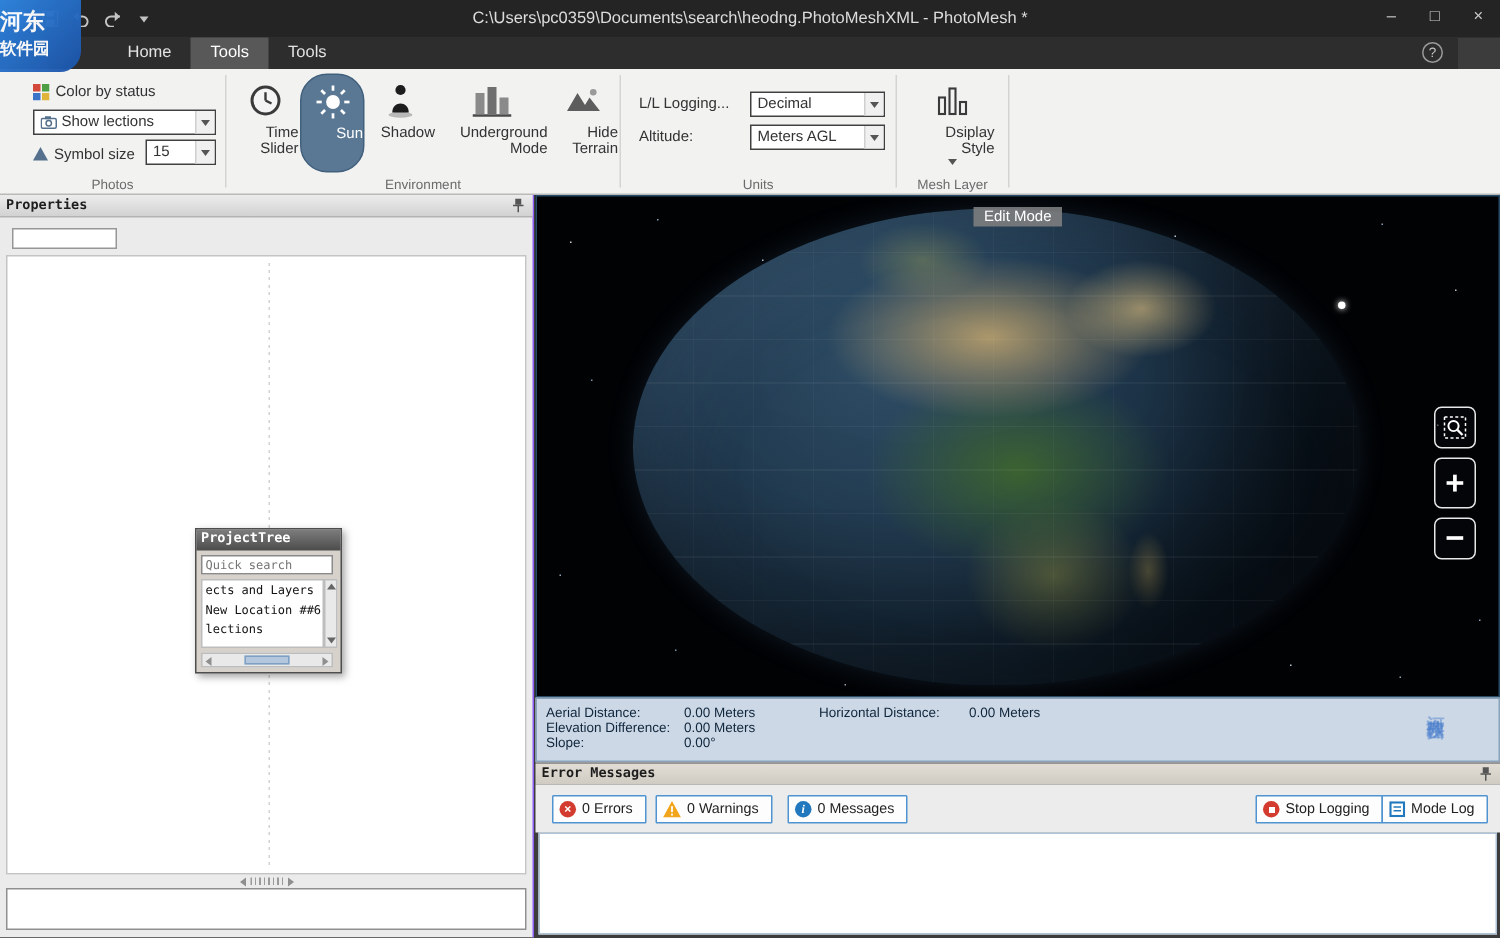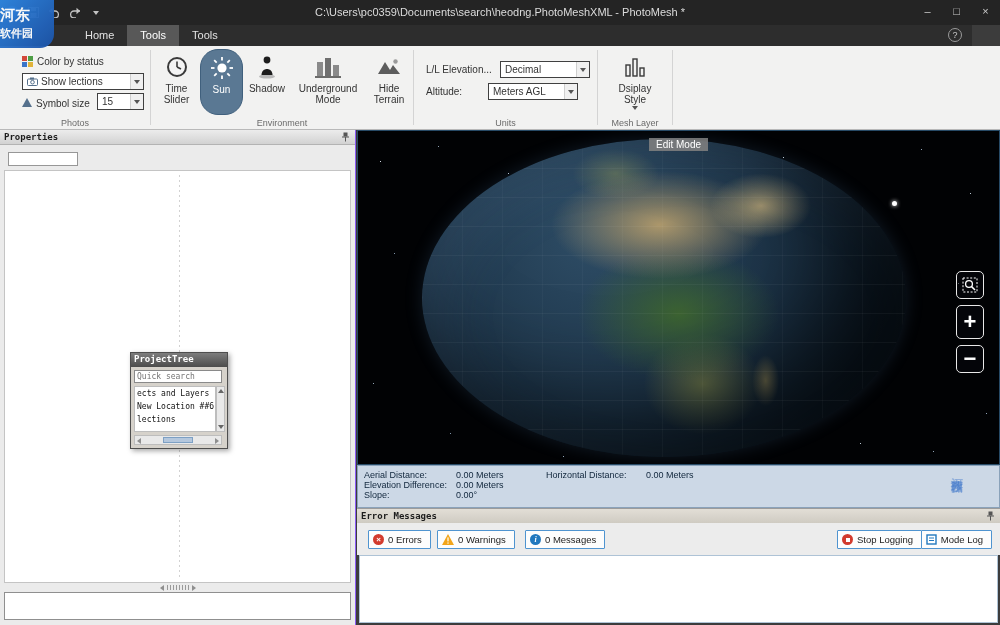--- a/index.html
+++ b/index.html
@@ -25,21 +25,21 @@
   
   .ribbon { position:absolute; left:0; top:46px; width:1000px; height:84px; background:#f2f2f1; border-bottom:1px solid #b9b9b9; font-size:10px; color:#333; }
   .vsep { position:absolute; top:4px; bottom:4px; width:1px; background:#d4d4d4; }
   .grplabel { position:absolute; bottom:1px; text-align:center; font-size:9px; color:#6b6b6b; }
 
   .ph-row { position:absolute; display:flex; align-items:center; gap:4px; height:16px; }
   .combo { display:flex; align-items:center; background:#fff; border:1px solid #404040; height:17px; font-size:10px; padding-left:4px; }
   .combo .arrbox { margin-left:auto; width:13px; align-self:stretch; display:flex; align-items:center; justify-content:center; border-left:1px solid #cfcfcf; background:#f0f0f0; }
   .arr-down { width:0; height:0; border-left:3px solid transparent; border-right:3px solid transparent; border-top:4px solid #555; }
 
-  .tile { position:absolute; top:3px; height:66px; text-align:center; padding-top:4px; color:#333; }
+  .tile { position:absolute; top:3px; height:66px; text-align:right; padding-top:4px; color:#333; }
   .tile .ticon { height:28px; display:flex; align-items:center; justify-content:center; }
   .tile .tlabel { font-size:10px; line-height:11px; margin-top:2px; }
   .tile.selected { background:#5a7893; border:1px solid #40607d; color:#fff; }
 
   .unit-label { position:absolute; font-size:10px; color:#333; }
   .unit-combo { position:absolute; width:90px; }
 
   
   .left-panel { position:absolute; left:0; top:130px; width:356px; height:495px; background:#ebebeb; border-right:1px solid #8b5cf6; }
   .panel-header { position:absolute; left:0; top:0; right:0; height:15px; background:linear-gradient(#ececec,#d2d2d2); border-bottom:1px solid #b3b3b3; font-family:"DejaVu Sans Mono", monospace; font-size:9px; font-weight:bold; color:#1d1d1d; padding:2px 4px; }
@@ -245,29 +245,29 @@
           <svg width="24" height="20" viewBox="0 0 24 20">
             <path d="M1 17 L8 5 L13 13 L16 8 L23 17 Z" fill="#5d5d5d"></path>
             <circle cx="18.5" cy="4.5" r="2.2" fill="#9a9a9a"></circle>
           </svg>
         </div>
       <div class="tlabel">Hide Terrain</div>
     </div>
     <div class="grplabel" style="left:151px; width:262px;">Environment</div>
     <div class="vsep" style="left:413px;"></div>
 
-    <span class="unit-label" style="left:426px; top:18px;">L/L Elevation...</span>
+    <span class="unit-label" style="left:426px; top:18px;">L/L Logging...</span>
     <div class="combo unit-combo" style="left:500px; top:15px;">
       <span>Decimal</span>
       <span class="arrbox">
           <span class="arr-down"></span>
         </span>
     </div>
     <span class="unit-label" style="left:426px; top:40px;">Altitude:</span>
-    <div class="combo unit-combo" style="left:488px; top:37px;justify-content:center;">
+    <div class="combo unit-combo" style="left:500px; top:37px;justify-content:center;">
       <span>Meters AGL</span>
       <span class="arrbox">
           <span class="arr-down"></span>
         </span>
     </div>
     <div class="grplabel" style="left:414px; width:183px;">Units</div>
     <div class="vsep" style="left:597px;"></div>
 
     <div class="tile" style="left:607px; width:56px;">
       <div class="ticon">

